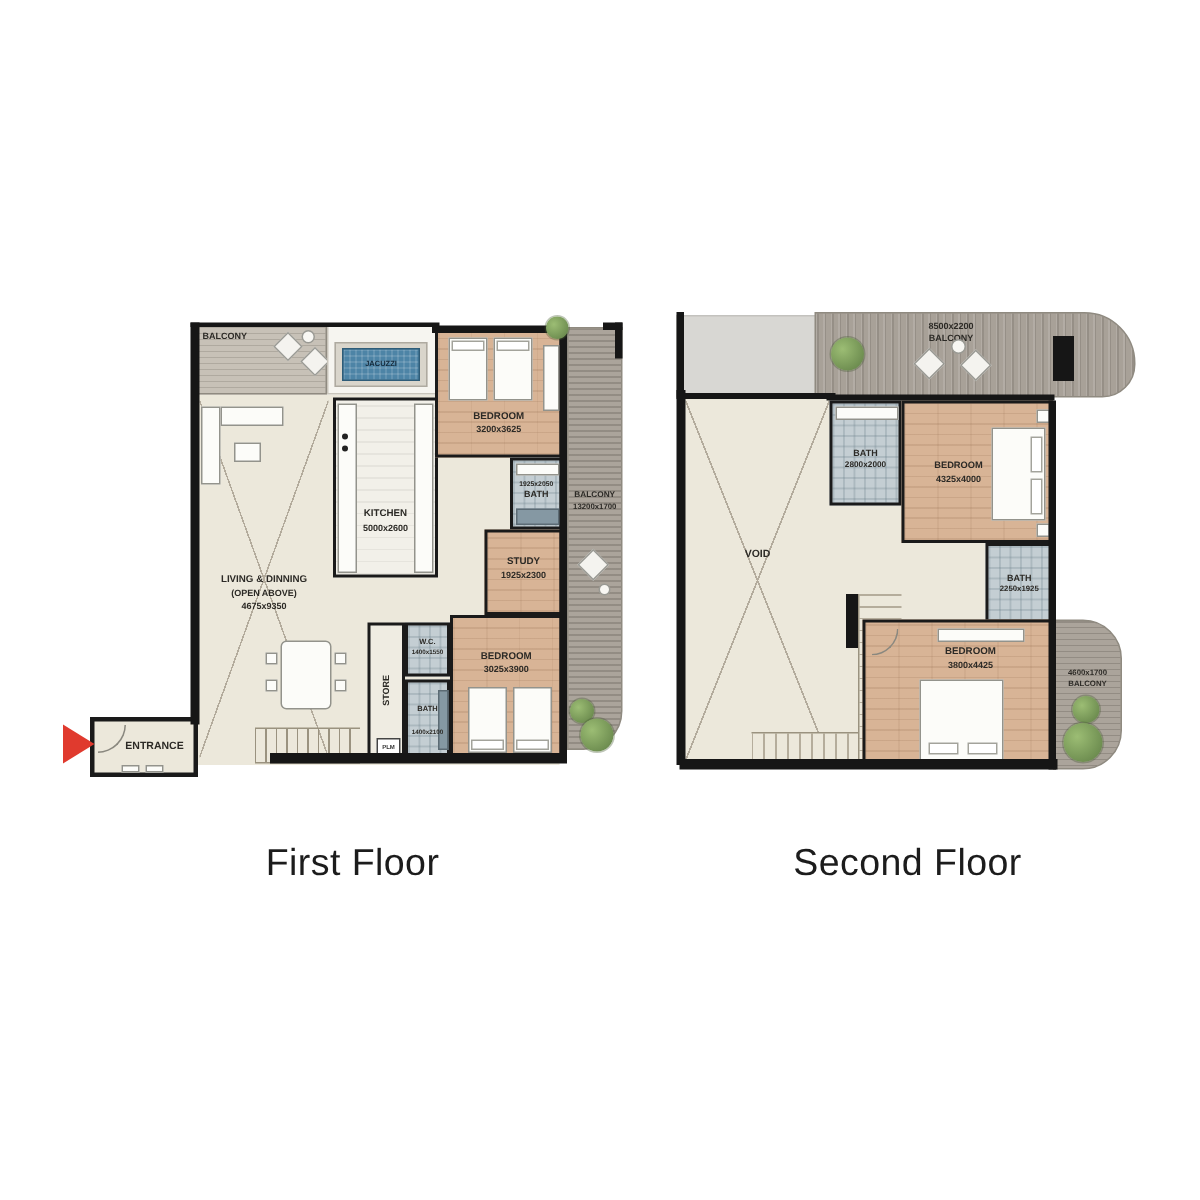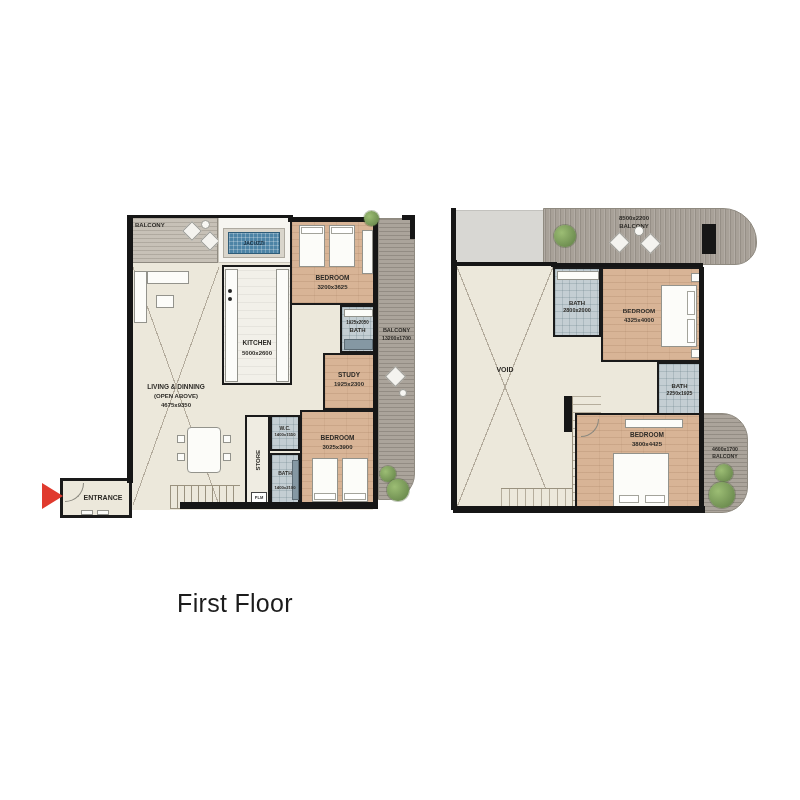--- a/index.html
+++ b/index.html
@@ -226,15 +226,16 @@
     </div>
 
     <div class="wall" style="left:6px;top:8px;width:5px;height:54px;"></div>
     <div class="wall" style="left:6px;top:60px;width:6px;height:250px;"></div>
     <div class="wall" style="left:6px;top:62px;width:106px;height:4px;"></div>
     <div class="wall" style="left:106px;top:63px;width:152px;height:4px;"></div>
     <div class="wall" style="left:254px;top:67px;width:5px;height:246px;"></div>
     <div class="wall" style="left:8px;top:306px;width:252px;height:7px;"></div>
   </div>
 
-  <div class="floor-title" style="left:55px;top:561px;width:360px;margin-top:28px;">First Floor</div>
+  <div class="floor-title" style="left:55px;top:561px;width:360px;">First Floor</div>
+  <div class="floor-title" style="left:445px;top:561px;width:320px;">Second Floor</div>
 
 </div>
 
 </body></html>

